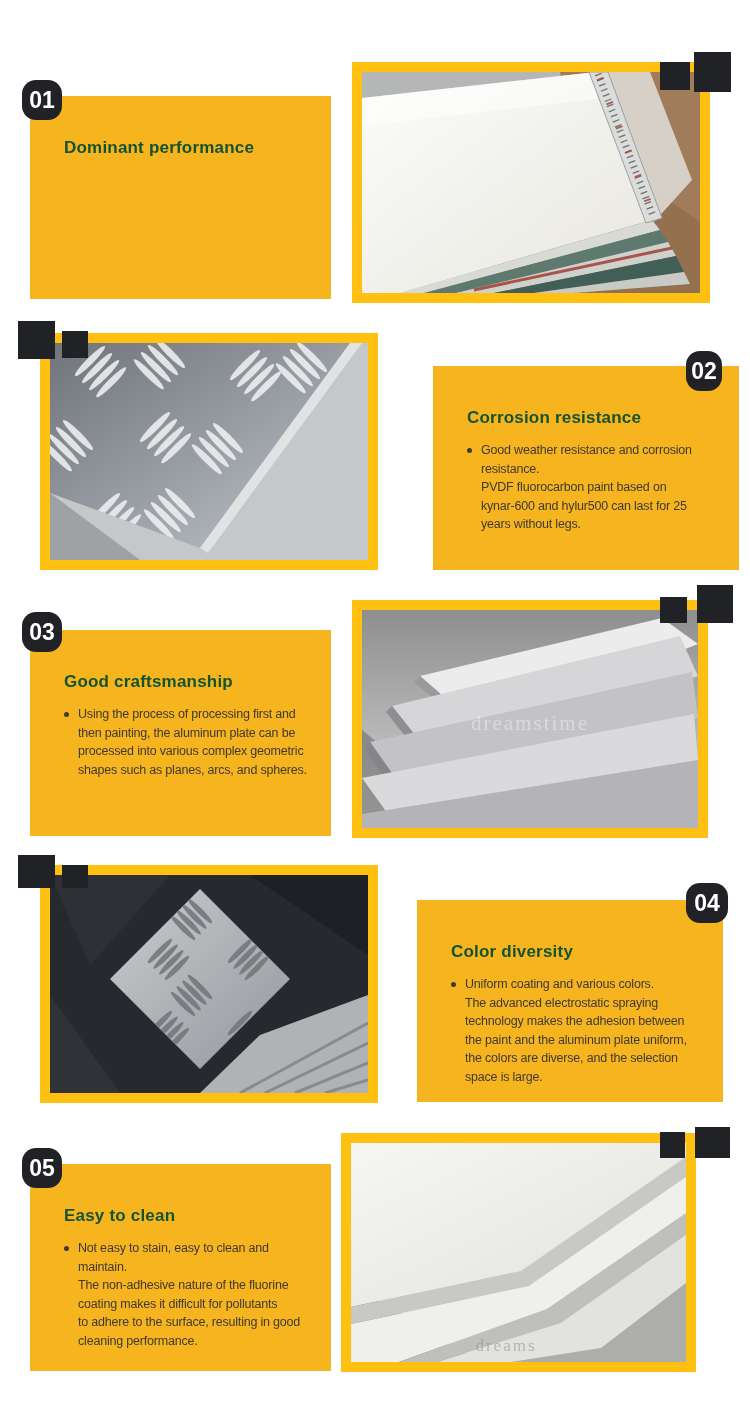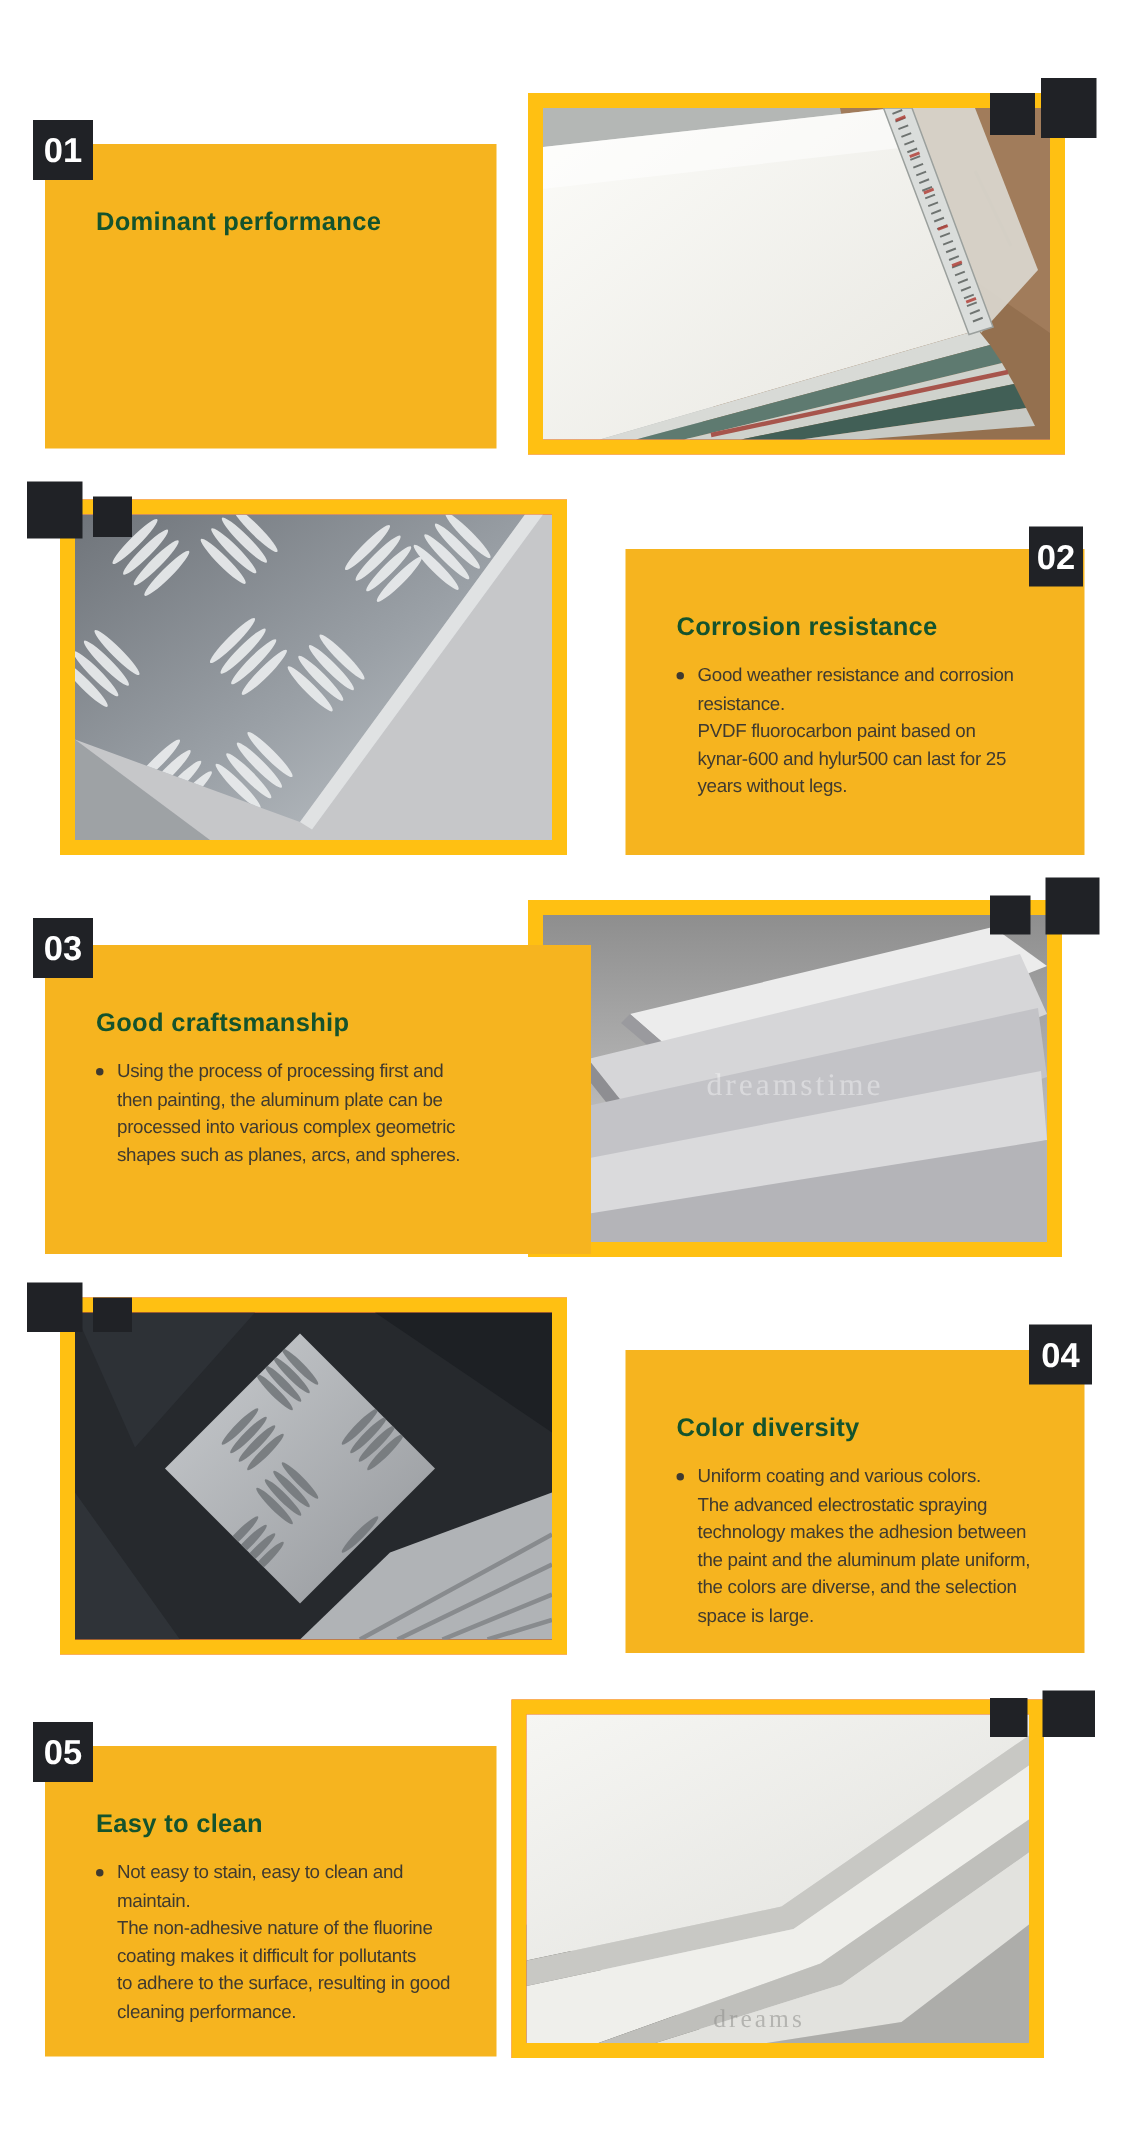--- a/index.html
+++ b/index.html
@@ -10,21 +10,21 @@
   }
   *{margin:0;padding:0;box-sizing:border-box}
   html,body{background:#fff}
   .page{
     position:relative;width:750px;height:1426px;background:#fff;
     overflow:hidden;font-family:"Liberation Sans",sans-serif;
   }
   .badge{
     position:absolute;width:40px;height:40px;background:var(--black);
     color:#fff;font-weight:700;font-size:23px;line-height:40px;
-    text-align:center;z-index:5;
+    text-align:center;z-index:5;border-radius:14px;
   }
   .ybox{position:absolute;background:var(--yellow);z-index:2}
   .btitle{
     margin:42px 16px 0 34px;color:#14532d;font-size:17px;font-weight:700;
     letter-spacing:.2px;
   }
   .bullet{display:flex;margin:13px 4px 0 34px}
   .dot{flex:0 0 auto;width:5px;height:5px;border-radius:50%;background:var(--body);margin:7px 9px 0 0}
   .btext{
     color:var(--body);font-size:12.5px;line-height:18.5px;
@@ -37,25 +37,25 @@
   
   #s1-badge{left:22px;top:80px}
   #s1-box{left:30px;top:96px;width:301px;height:203px}
   #s1-img{left:352px;top:62px;width:358px;height:241px}
   #s1-sq-small{left:660px;top:62px;width:30px;height:28px}
   #s1-sq-large{left:694px;top:52px;width:37px;height:40px}
   
   #s2-img{left:40px;top:333px;width:338px;height:237px}
   #s2-sq-large{left:18px;top:321px;width:37px;height:38px}
   #s2-sq-small{left:62px;top:331px;width:26px;height:27px}
-  #s2-box{left:417px;top:366px;width:306px;height:204px}
+  #s2-box{left:433px;top:366px;width:306px;height:204px}
   #s2-badge{left:686px;top:351px;width:36px}
   
   #s3-badge{left:22px;top:612px}
-  #s3-box{left:30px;top:630px;width:364px;height:206px}
+  #s3-box{left:30px;top:630px;width:301px;height:206px}
   #s3-img{left:352px;top:600px;width:356px;height:238px}
   #s3-sq-small{left:660px;top:597px;width:27px;height:26px}
   #s3-sq-large{left:697px;top:585px;width:36px;height:38px}
   
   #s4-img{left:40px;top:865px;width:338px;height:238px}
   #s4-sq-large{left:18px;top:855px;width:37px;height:33px}
   #s4-sq-small{left:62px;top:865px;width:26px;height:23px}
   #s4-box{left:417px;top:900px;width:306px;height:202px}
   #s4-badge{left:686px;top:883px;width:42px}
   

